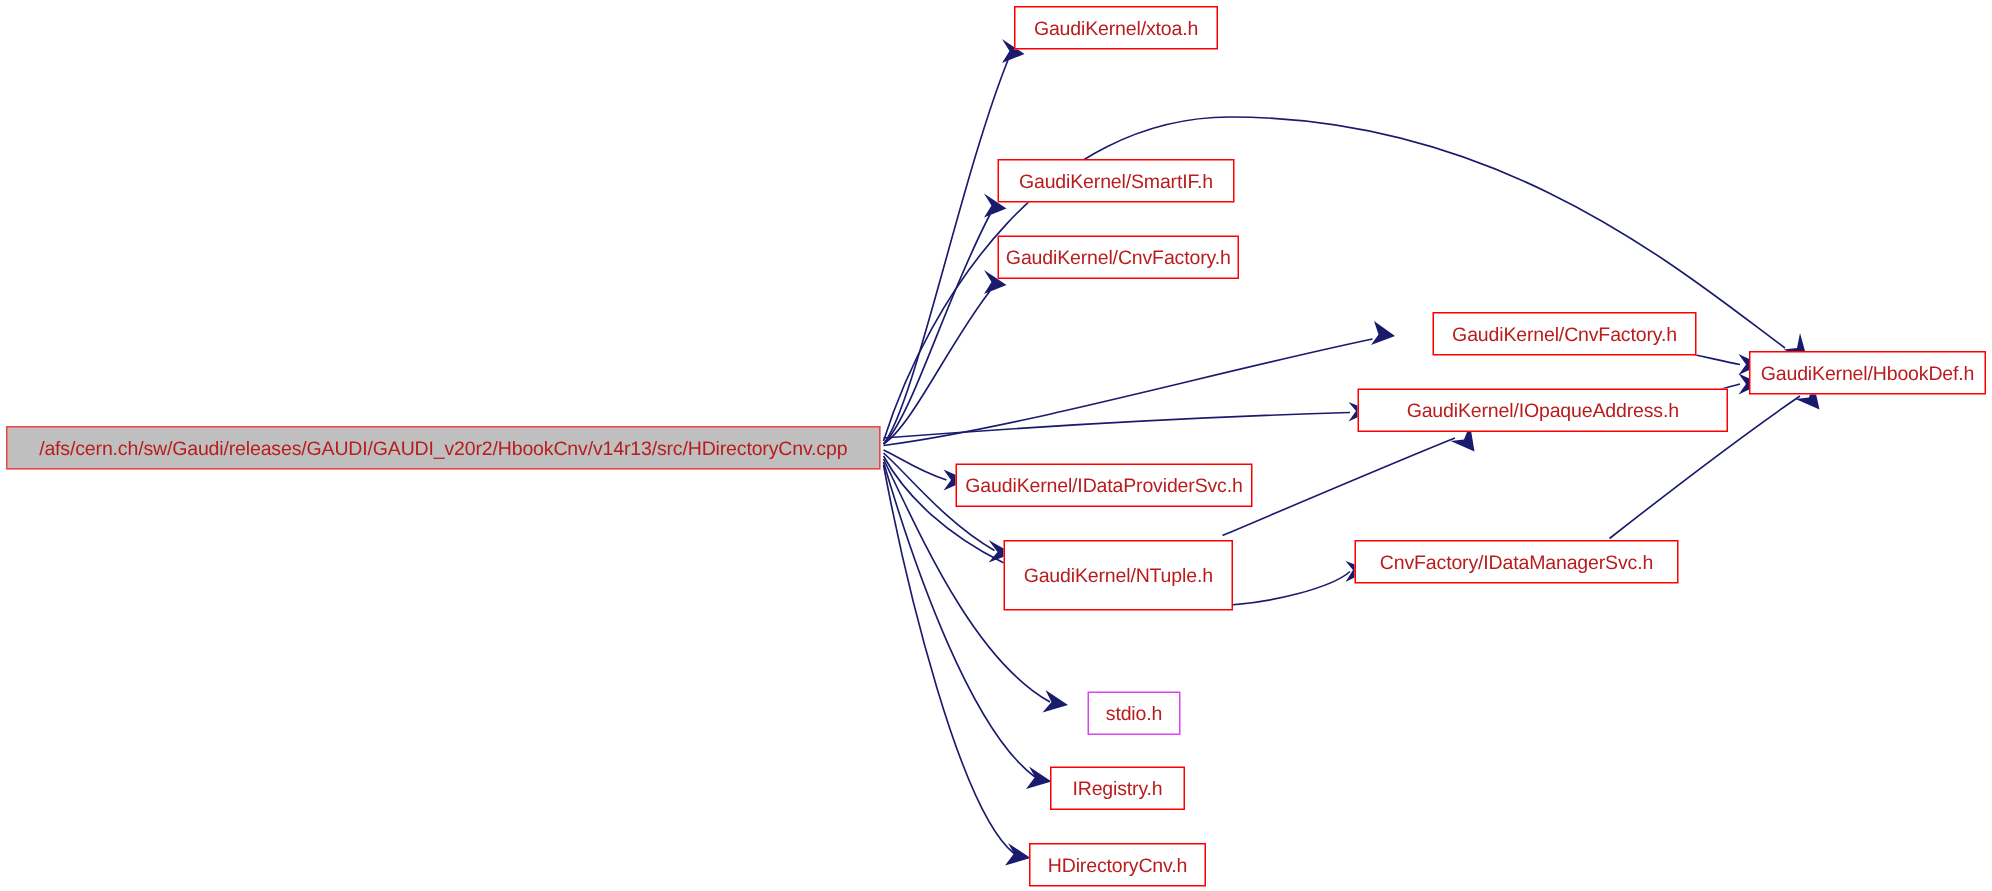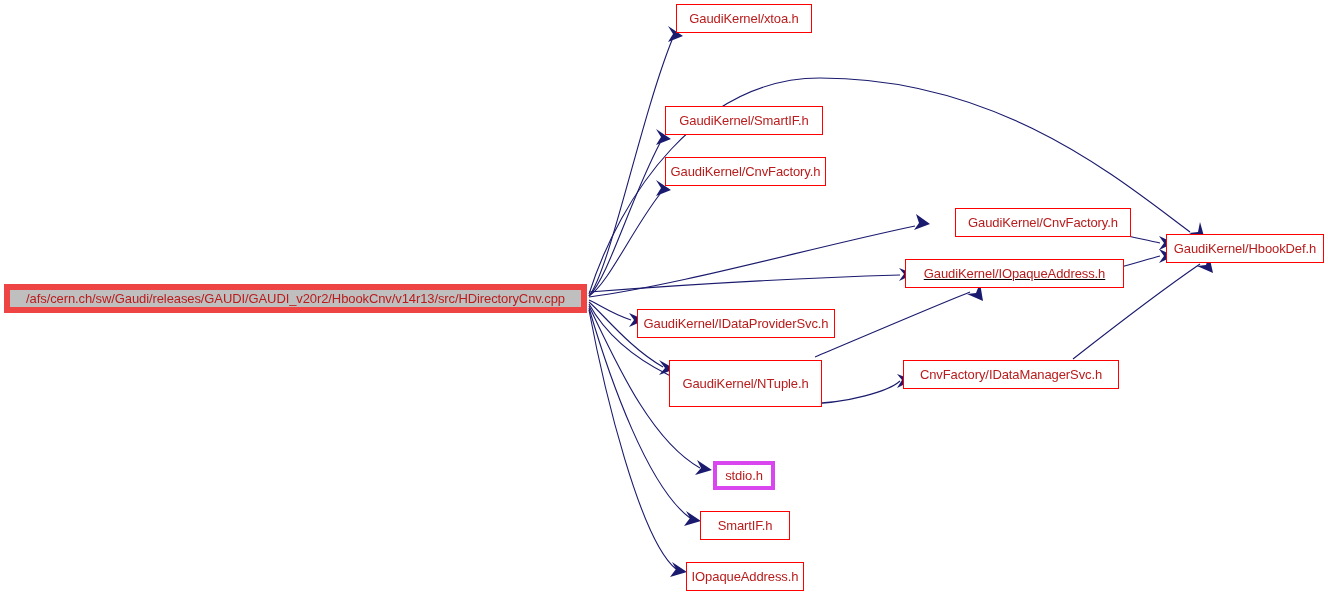--- a/index.html
+++ b/index.html
@@ -42,25 +42,26 @@
     white-space: nowrap;
   }
   .node-label {
     font-family: "Liberation Sans", sans-serif;
     font-size: 13px;
     color: #b91c1c;
     line-height: 1;
     letter-spacing: -0.1px;
   }
   .node-box.system {
-    border: 4px solid #d946ef;
+    border: 1px solid #d946ef;
+    margin-left: 12px;
   }
   .node-box.root {
     background: #bfbfbf;
-    border: 6px solid #ef4444;
+    border: 1px solid #ef4444;
   }
 </style>
 </head>
 <body>
 
 <div id="graph-root">
 
   <svg class="graph-canvas" viewBox="0 0 1328 594" xmlns="http://www.w3.org/2000/svg">
 
     <path class="edge-path" d="M 589,296 C 610,270 640,120 672,40"></path>
@@ -125,21 +126,21 @@
   </div>
 
   <div class="node-box" style="left:665px; top:157px; width:161px; height:29px;">
     <span class="node-label">GaudiKernel/CnvFactory.h</span>
   </div>
 
   <div class="node-box" style="left:920px; top:208px; width:176px; height:29px;margin-left:35px;">
     <span class="node-label">GaudiKernel/CnvFactory.h</span>
   </div>
 
-  <div class="node-box" style="left:905px; top:259px; width:219px; height:29px;text-decoration:underline;">
+  <div class="node-box" style="left:905px; top:259px; width:247px; height:29px;">
     <span class="node-label">GaudiKernel/IOpaqueAddress.h</span>
   </div>
 
   <div class="node-box" style="left:637px; top:309px; width:198px; height:29px;">
     <span class="node-label">GaudiKernel/IDataProviderSvc.h</span>
   </div>
 
   <div class="node-box" style="left:669px; top:360px; width:153px; height:47px;">
     <span class="node-label">GaudiKernel/NTuple.h</span>
   </div>
@@ -150,20 +151,20 @@
 
   <div class="node-box" style="left:1166px; top:234px; width:158px; height:29px;">
     <span class="node-label">GaudiKernel/HbookDef.h</span>
   </div>
 
   <div class="node-box system" style="left:713px; top:461px; width:62px; height:29px;">
     <span class="node-label">stdio.h</span>
   </div>
 
   <div class="node-box" style="left:700px; top:511px; width:90px; height:29px;">
-    <span class="node-label">SmartIF.h</span>
+    <span class="node-label">IRegistry.h</span>
   </div>
 
   <div class="node-box" style="left:686px; top:562px; width:118px; height:29px;">
-    <span class="node-label">IOpaqueAddress.h</span>
+    <span class="node-label">HDirectoryCnv.h</span>
   </div>
 
 </div>
 
 </body></html>

